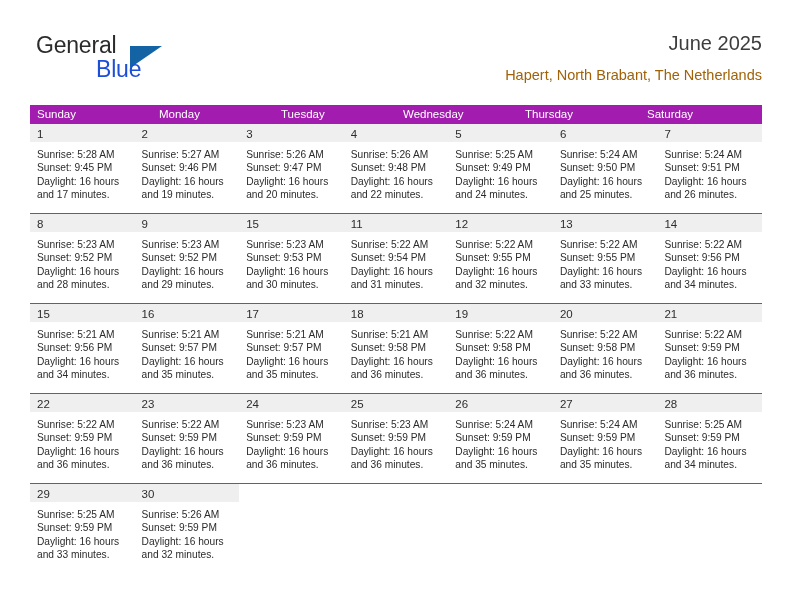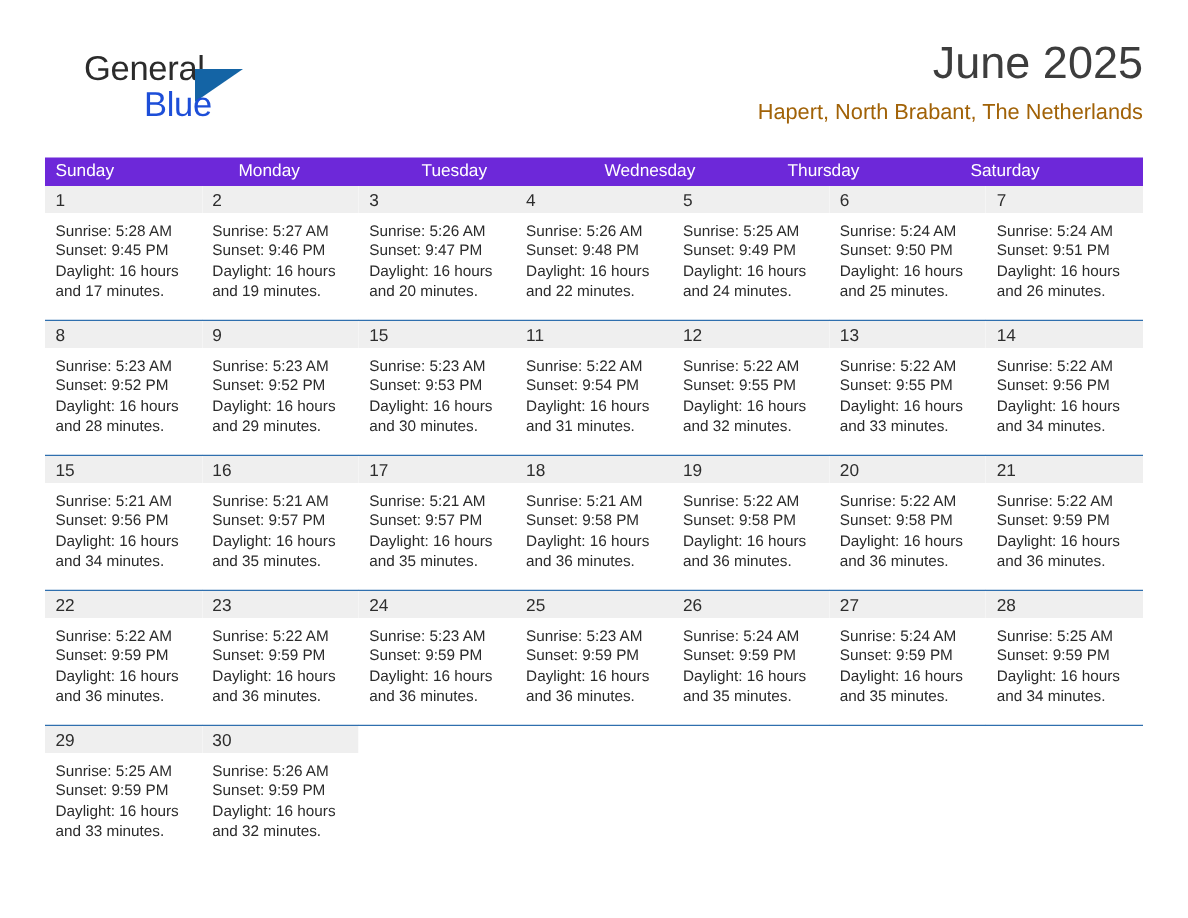--- a/index.html
+++ b/index.html
@@ -37,21 +37,20 @@
     height: 56px;
   }
   .brand-general {
     position: absolute;
     left: 0;
     top: 0;
     font-size: 23px;
     letter-spacing: -0.2px;
     color: #2b2b2b;
     font-family: "Liberation Sans", sans-serif;
-    margin-left: 20px;
   }
   .brand-blue {
     position: absolute;
     left: 60px;
     top: 24px;
     font-size: 23px;
     letter-spacing: -0.2px;
     color: #1d4ed8;
     font-family: "Liberation Sans", sans-serif;
   }
@@ -64,21 +63,21 @@
     border-left: 32px solid #1464a5;
     border-bottom: 22px solid transparent;
   }
   .title-wrap {
     position: absolute;
     right: 0;
     top: 0;
     text-align: right;
   }
   .cal-title {
-    font-size: 30px;
+    font-size: 20px;
     color: #3d3d3d;
     line-height: 34px;
     white-space: nowrap;
   }
   .cal-subtitle {
     font-size: 14.5px;
     color: #a16207;
     line-height: 22px;
     margin-top: 4px;
     white-space: nowrap;
@@ -86,21 +85,21 @@
 
   
   .calendar {
     position: absolute;
     left: 30px;
     top: 105px;
     width: 732px;
   }
   .weekday-row {
     display: flex;
-    background: #6d28d9;
+    background: #a21caf;
     height: 19px;
   }
   .weekday {
     flex: 1 1 0;
     color: #ffffff;
     font-size: 11.5px;
     line-height: 19px;
     padding-left: 7px;
     box-sizing: border-box;
     white-space: nowrap;

